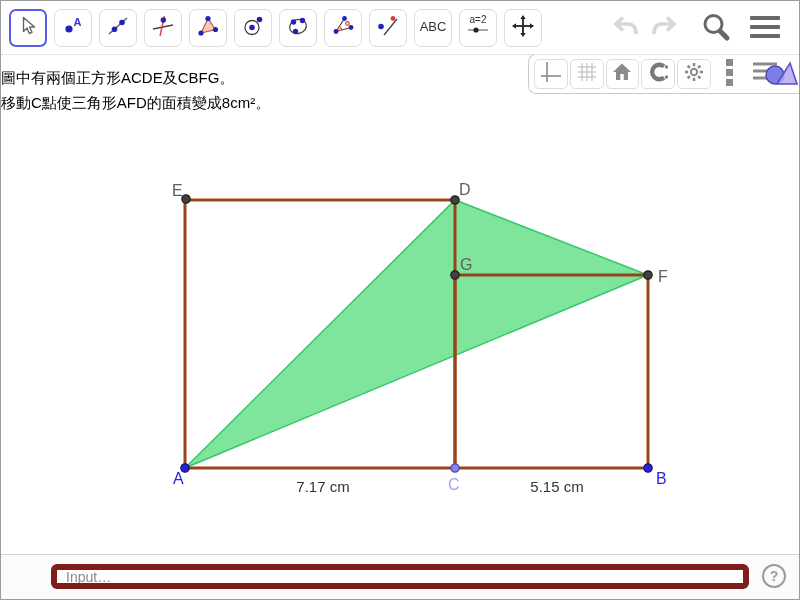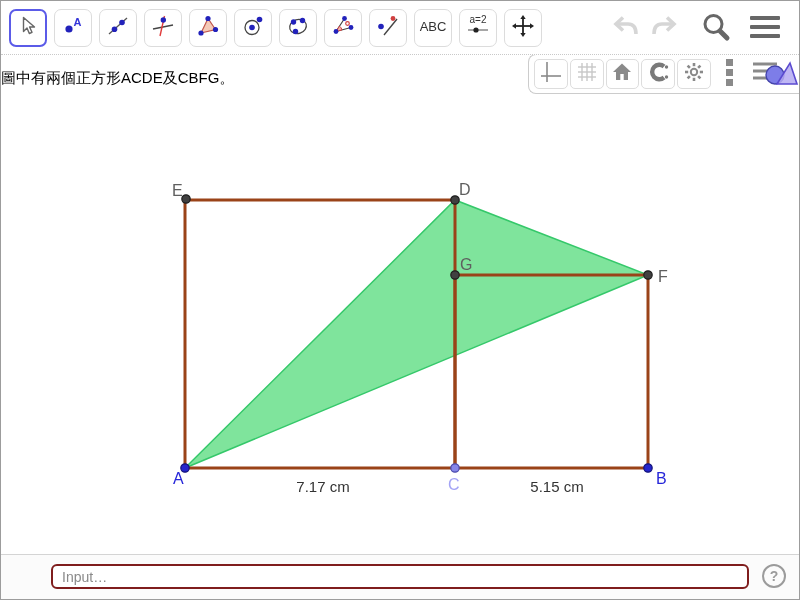--- a/index.html
+++ b/index.html
@@ -19,21 +19,21 @@
   .sb-btn{width:34px;height:30px;box-sizing:border-box;border:1px solid #ddd;border-radius:5px;background:#fff;
           display:flex;align-items:center;justify-content:center;margin-right:2px;cursor:pointer;}
   
   .task{position:absolute;left:0;top:64px;font-size:15px;line-height:25px;color:#000;z-index:3;}
   
   #figure-svg{position:absolute;left:0;top:0;width:800px;height:600px;z-index:1;}
   
   .inputbar{position:absolute;left:0;right:0;bottom:0;height:44px;background:#fbfbfb;
             border-top:1px solid #d4d4d4;z-index:5;}
   .inputbar input{position:absolute;left:50px;top:9px;width:698px;height:25px;box-sizing:border-box;
-                  border:2px solid #7f1d1d;border-radius:6px;padding:0 9px;font-size:14px;color:#444;
+                  border:6px solid #7f1d1d;border-radius:6px;padding:0 9px;font-size:14px;color:#444;
                   font-family:"Liberation Sans",sans-serif;outline:none;background:#fff;}
   .inputbar input::placeholder{color:#8a8a8a;}
   .help-btn{position:absolute;right:13px;top:9px;width:24px;height:24px;box-sizing:border-box;
             border:2px solid #9b9b9b;border-radius:50%;color:#9b9b9b;font-size:14px;font-weight:bold;
             display:flex;align-items:center;justify-content:center;background:#fbfbfb;cursor:pointer;}
 </style>
 </head>
 <body>
 
 <div class="app">
@@ -269,20 +269,21 @@
           </g>
           <circle cx="24" cy="20" r="9" fill="#7d7de8" stroke="#4444aa" stroke-width="1.4"></circle>
           <polygon points="26,29 46,29 39,8" fill="#b4aaf2" fill-opacity="0.85" stroke="#5b4bd0" stroke-width="1.6"></polygon>
         </svg>
       </span>
     </div>
   </div>
 
   <div class="task">
     <div>圖中有兩個正方形ACDE及CBFG。</div>
+    <div>移動C點使三角形AFD的面積變成8cm²。</div>
   </div>
 
   <svg id="figure-svg" viewBox="0 0 800 600">
       <polygon points="184,467 647,274 454,199" fill="#7fe49c" stroke="#35c86a" stroke-width="1.5"></polygon>
       <line x1="184" y1="467" x2="454" y2="467" stroke="#9a4318" stroke-width="3"></line>
       <line x1="454" y1="467" x2="454" y2="199" stroke="#9a4318" stroke-width="3"></line>
       <line x1="454" y1="199" x2="184" y2="199" stroke="#9a4318" stroke-width="3"></line>
       <line x1="184" y1="199" x2="184" y2="467" stroke="#9a4318" stroke-width="3"></line>
       <line x1="454" y1="467" x2="647" y2="467" stroke="#9a4318" stroke-width="3"></line>
       <line x1="647" y1="467" x2="647" y2="274" stroke="#9a4318" stroke-width="3"></line>

